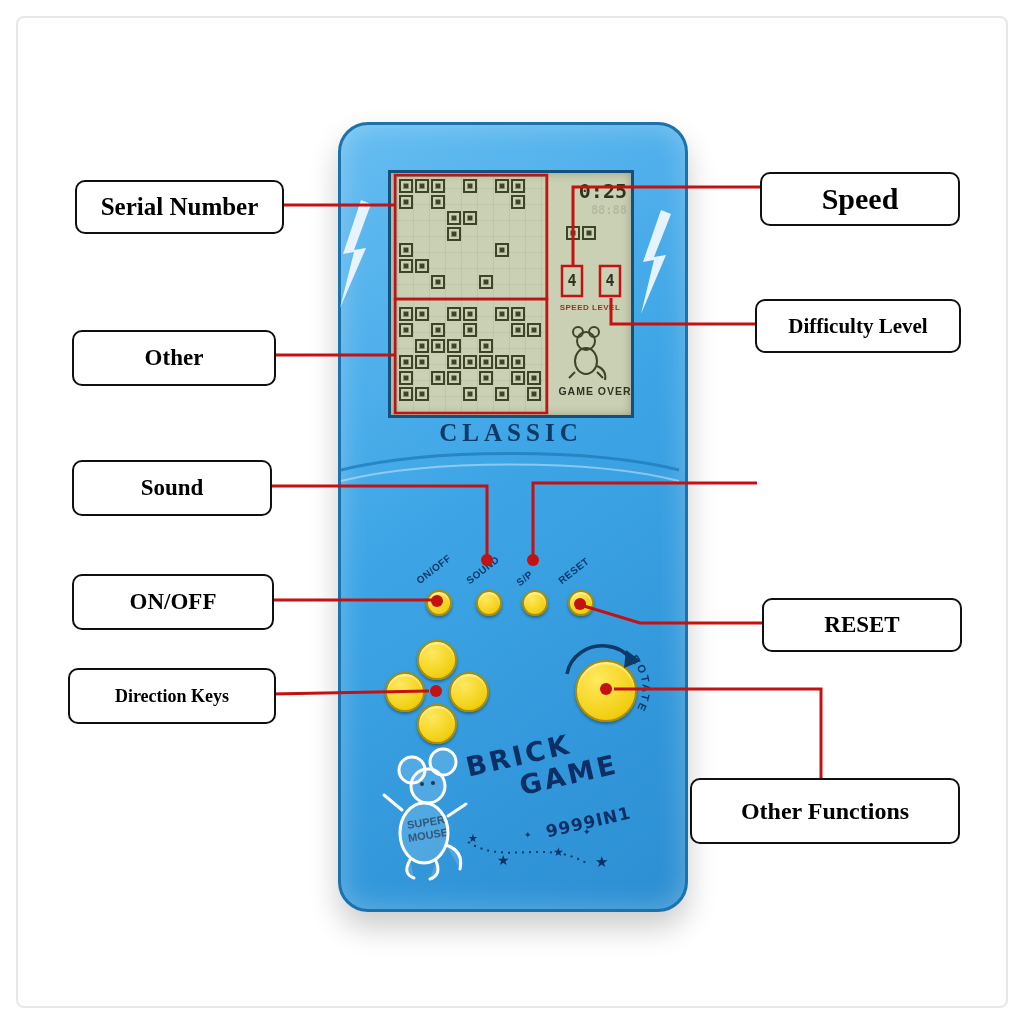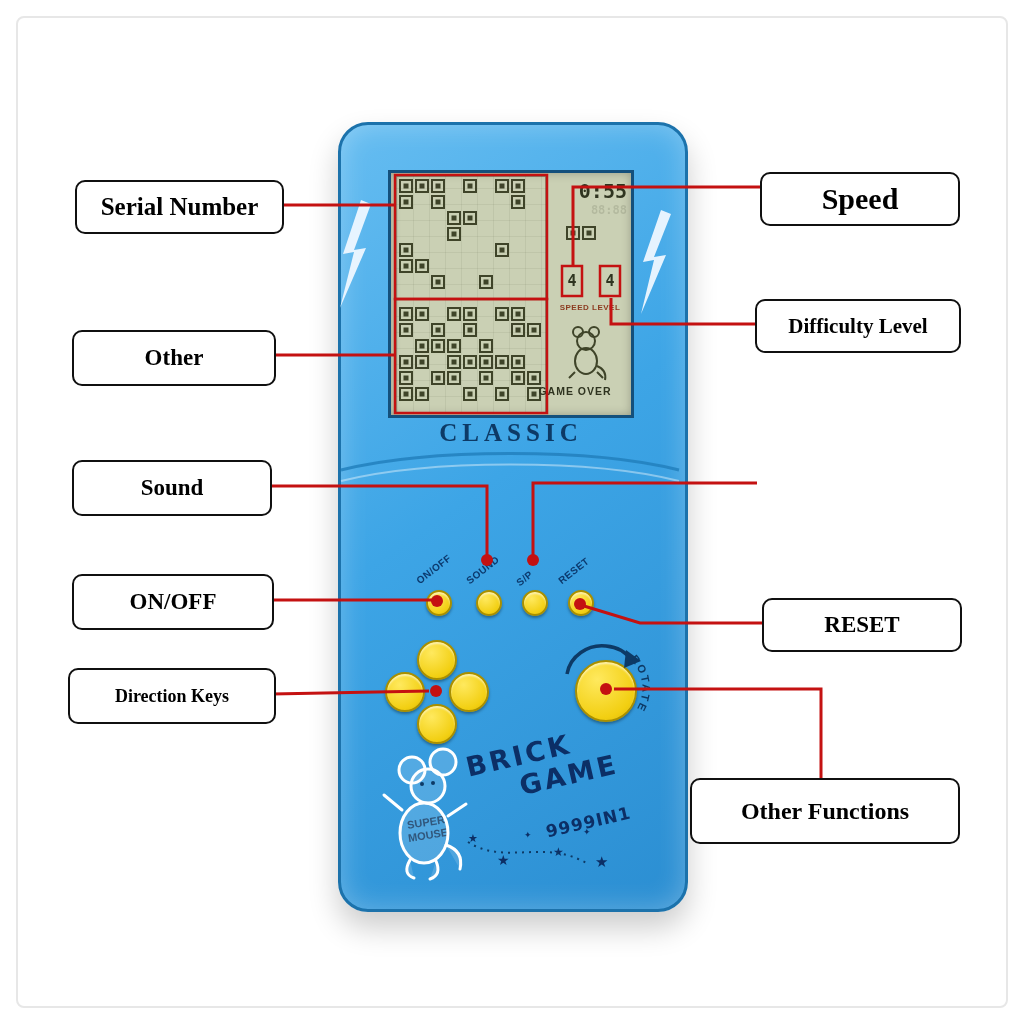--- a/index.html
+++ b/index.html
@@ -20,21 +20,21 @@
   .lcd *{position:absolute;}
   .playfield{left:5px;top:3px;width:148px;height:236px;border:1px solid rgba(47,52,32,.35);
              background-image:repeating-linear-gradient(0deg,rgba(63,68,41,.08) 0 1px,transparent 1px 16px),
                               repeating-linear-gradient(90deg,rgba(63,68,41,.08) 0 1px,transparent 1px 16px);}
   .divider{left:156px;top:3px;width:1px;height:236px;background:rgba(47,52,32,.3);}
   .lcd-time{left:160px;top:6px;width:76px;text-align:right;font:700 20px "DejaVu Sans Mono",monospace;color:#2f3420;}
   .lcd-ghost{left:160px;top:30px;width:76px;text-align:right;font:700 12px "DejaVu Sans Mono",monospace;color:#2f3420;opacity:.14;}
   .lcd-digit{width:18px;height:26px;text-align:center;font:700 15px "DejaVu Sans Mono",monospace;color:#2f3420;line-height:26px;}
   .lcd-speedlevel{left:157px;top:130px;width:84px;text-align:center;font:700 8px "Liberation Sans",sans-serif;
                   color:#8c3b20;letter-spacing:.5px;}
-  .lcd-gameover{left:141px;top:212px;width:86px;text-align:center;font:700 10.5px "Liberation Sans",sans-serif;
+  .lcd-gameover{left:161px;top:212px;width:86px;text-align:center;font:700 10.5px "Liberation Sans",sans-serif;
                 color:#2f3420;letter-spacing:1px;}
   .blocks{left:0;top:0;}
 
   .classic{position:absolute;left:388px;top:419px;width:246px;text-align:center;
            font:700 25px "Liberation Serif",serif;letter-spacing:5px;color:#0d3a66;}
 
   
   .btn{position:absolute;border-radius:50%;
        background:radial-gradient(circle at 35% 30%,#ffe95e,#f2cf12 70%,#d9b607);
        border:2px solid #a98f00;box-shadow:0 2px 3px rgba(0,0,0,.35), inset 0 2px 2px rgba(255,255,255,.6);}
@@ -126,21 +126,21 @@
         <use href="#blk" x="121" y="199"></use>
         <use href="#blk" x="137" y="199"></use>
       <use href="#blk" x="9" y="215"></use>
         <use href="#blk" x="25" y="215"></use>
         <use href="#blk" x="73" y="215"></use>
       <use href="#blk" x="105" y="215"></use>
         <use href="#blk" x="137" y="215"></use>
       <use href="#blk" x="176" y="54"></use>
         <use href="#blk" x="192" y="54"></use>
     </svg>
-    <div class="lcd-time">0:55</div>
+    <div class="lcd-time">0:25</div>
     <div class="lcd-ghost">88:88</div>
     <div class="lcd-digit" style="left:172px;top:95px;">4</div>
     <div class="lcd-digit" style="left:210px;top:95px;">4</div>
     <div class="lcd-speedlevel">SPEED LEVEL</div>
     <div class="lcd-gameover">GAME OVER</div>
   </div>
 
   <div class="classic">CLASSIC</div>
 
   <span class="btnlbl" style="left:421px;top:575px;">ON/OFF</span>

